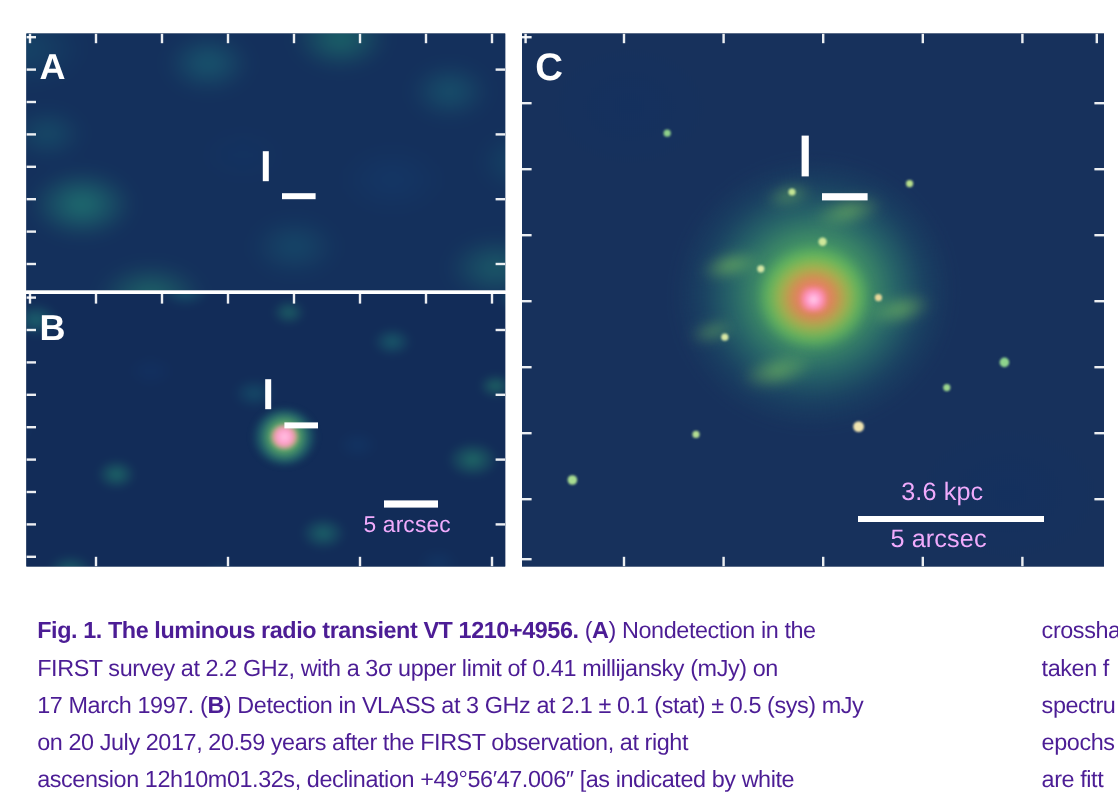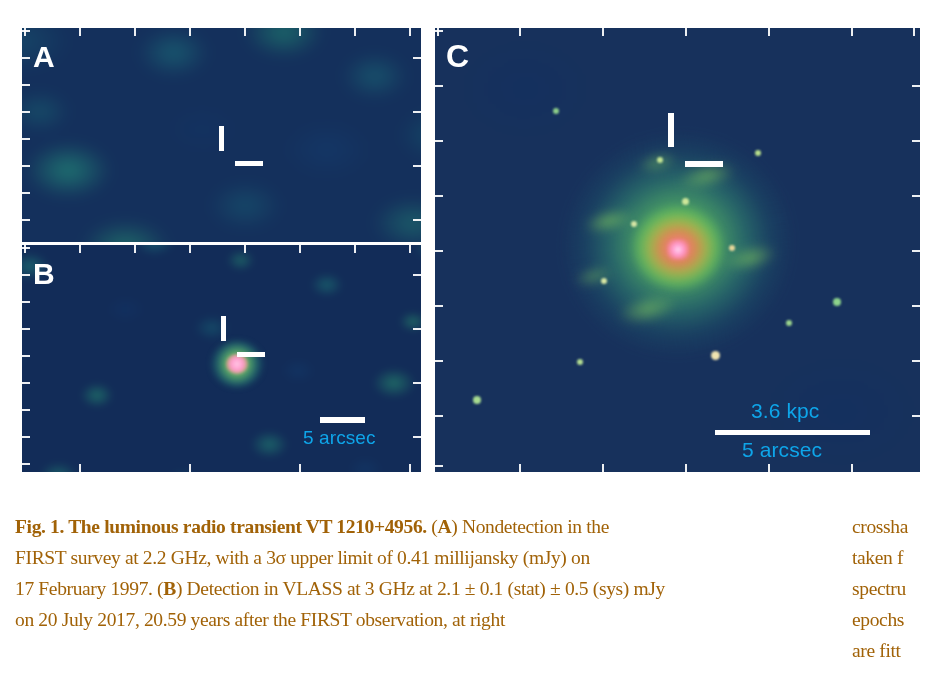--- a/index.html
+++ b/index.html
@@ -137,21 +137,21 @@
   
   .tick{position:absolute;background:rgba(255,255,255,.92);}
   .tick.top{width:2px;height:8px;top:0;}
   .tick.left{height:2px;width:8px;left:0;}
   .tick.right{height:2px;width:8px;right:0;}
   .tick.bottom{width:2px;height:8px;bottom:0;}
 
   
   .sbar{position:absolute;background:#ffffff;}
   .sb-label{
-    position:absolute;color:#0ea5e9;
+    position:absolute;color:#f0abfc;
     font-family:"Liberation Sans", sans-serif;
     font-size:19px;letter-spacing:.1px;white-space:nowrap;
   }
   #panel-c .sb-label{font-size:21px;}
 
   
   .panel-letter{
     position:absolute;color:#ffffff;font-weight:bold;
     font-family:"Liberation Sans", sans-serif;
     line-height:1;
@@ -160,25 +160,26 @@
   #letter-a{top:14px;} #letter-b{top:14px;}
   #letter-c{font-size:32px;left:11px;top:12px;}
 
   
   #ab-divider{position:absolute;left:22px;top:242px;width:399px;height:3px;background:#ffffff;}
 
   
   #caption-area{position:absolute;left:0;top:503px;width:932px;height:174px;}
   .cap-col{
     position:absolute;
-    color:#a16207;
-    font-family:Liberation Serif, serif;
+    color:#4c1d95;
+    font-family:Liberation Sans, sans-serif;
     font-size:19.5px;
     line-height:31px;
     letter-spacing:-0.35px;
+    margin-left:16px;
   }
   #caption-left{left:15px;top:8px;width:822px;}
   #caption-right{left:852px;top:8px;width:120px;}
   #caption-right .cap-line{white-space:nowrap;overflow:hidden;}
   .cap-strong{font-weight:bold;}
   .cap-line{white-space:nowrap;}
 </style>
 </head>
 <body>
 
@@ -324,22 +325,23 @@
     <div class="tick bottom" style="left:333px;"></div>
     <div class="tick bottom" style="left:416px;"></div>
   </div>
 
 </div>
 
 <div id="caption-area">
   <div class="cap-col" id="caption-left">
       <div class="cap-line"><span class="cap-strong">Fig. 1. The luminous radio transient VT 1210+4956.</span><span> (</span><span class="cap-strong">A</span><span>) Nondetection in the</span></div>
       <div class="cap-line"><span>FIRST survey at 2.2 GHz, with a 3σ upper limit of 0.41 millijansky (mJy) on</span></div>
-      <div class="cap-line"><span>17 February 1997. (</span><span class="cap-strong">B</span><span>) Detection in VLASS at 3 GHz at 2.1 ± 0.1 (stat) ± 0.5 (sys) mJy</span></div>
+      <div class="cap-line"><span>17 March 1997. (</span><span class="cap-strong">B</span><span>) Detection in VLASS at 3 GHz at 2.1 ± 0.1 (stat) ± 0.5 (sys) mJy</span></div>
       <div class="cap-line"><span>on 20 July 2017, 20.59 years after the FIRST observation, at right</span></div>
+      <div class="cap-line"><span>ascension 12h10m01.32s, declination +49°56′47.006″ [as indicated by white</span></div>
     </div>
   <div class="cap-col" id="caption-right">
       <div class="cap-line">crossha</div>
       <div class="cap-line">taken f</div>
       <div class="cap-line">spectru</div>
       <div class="cap-line">epochs</div>
       <div class="cap-line">are fitt</div>
     </div>
 </div>
 

